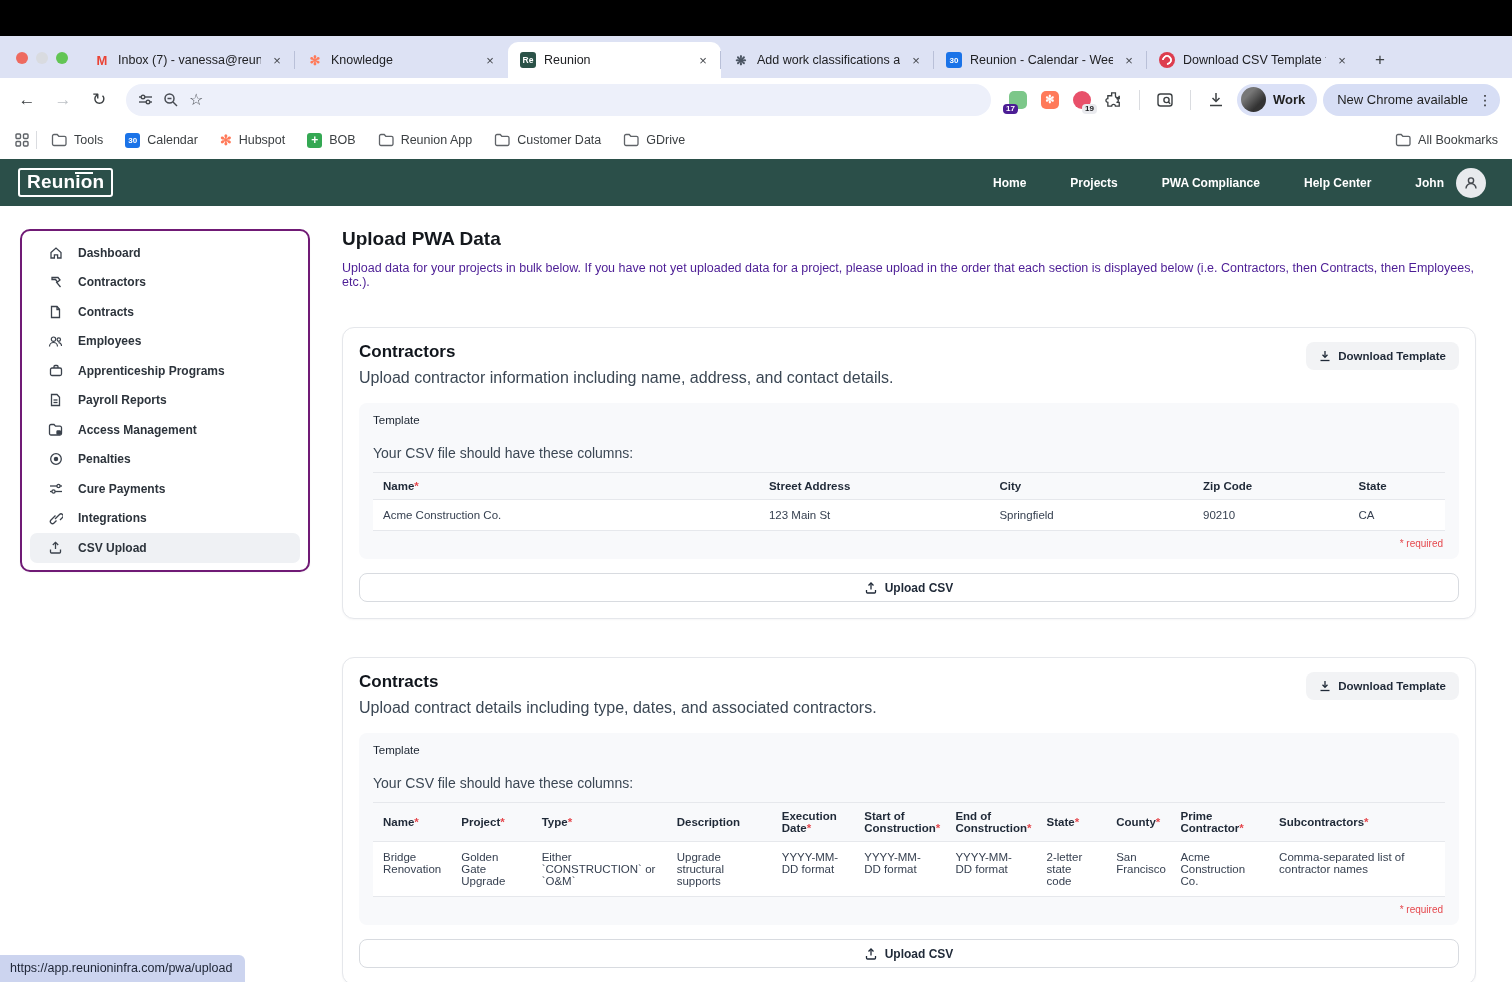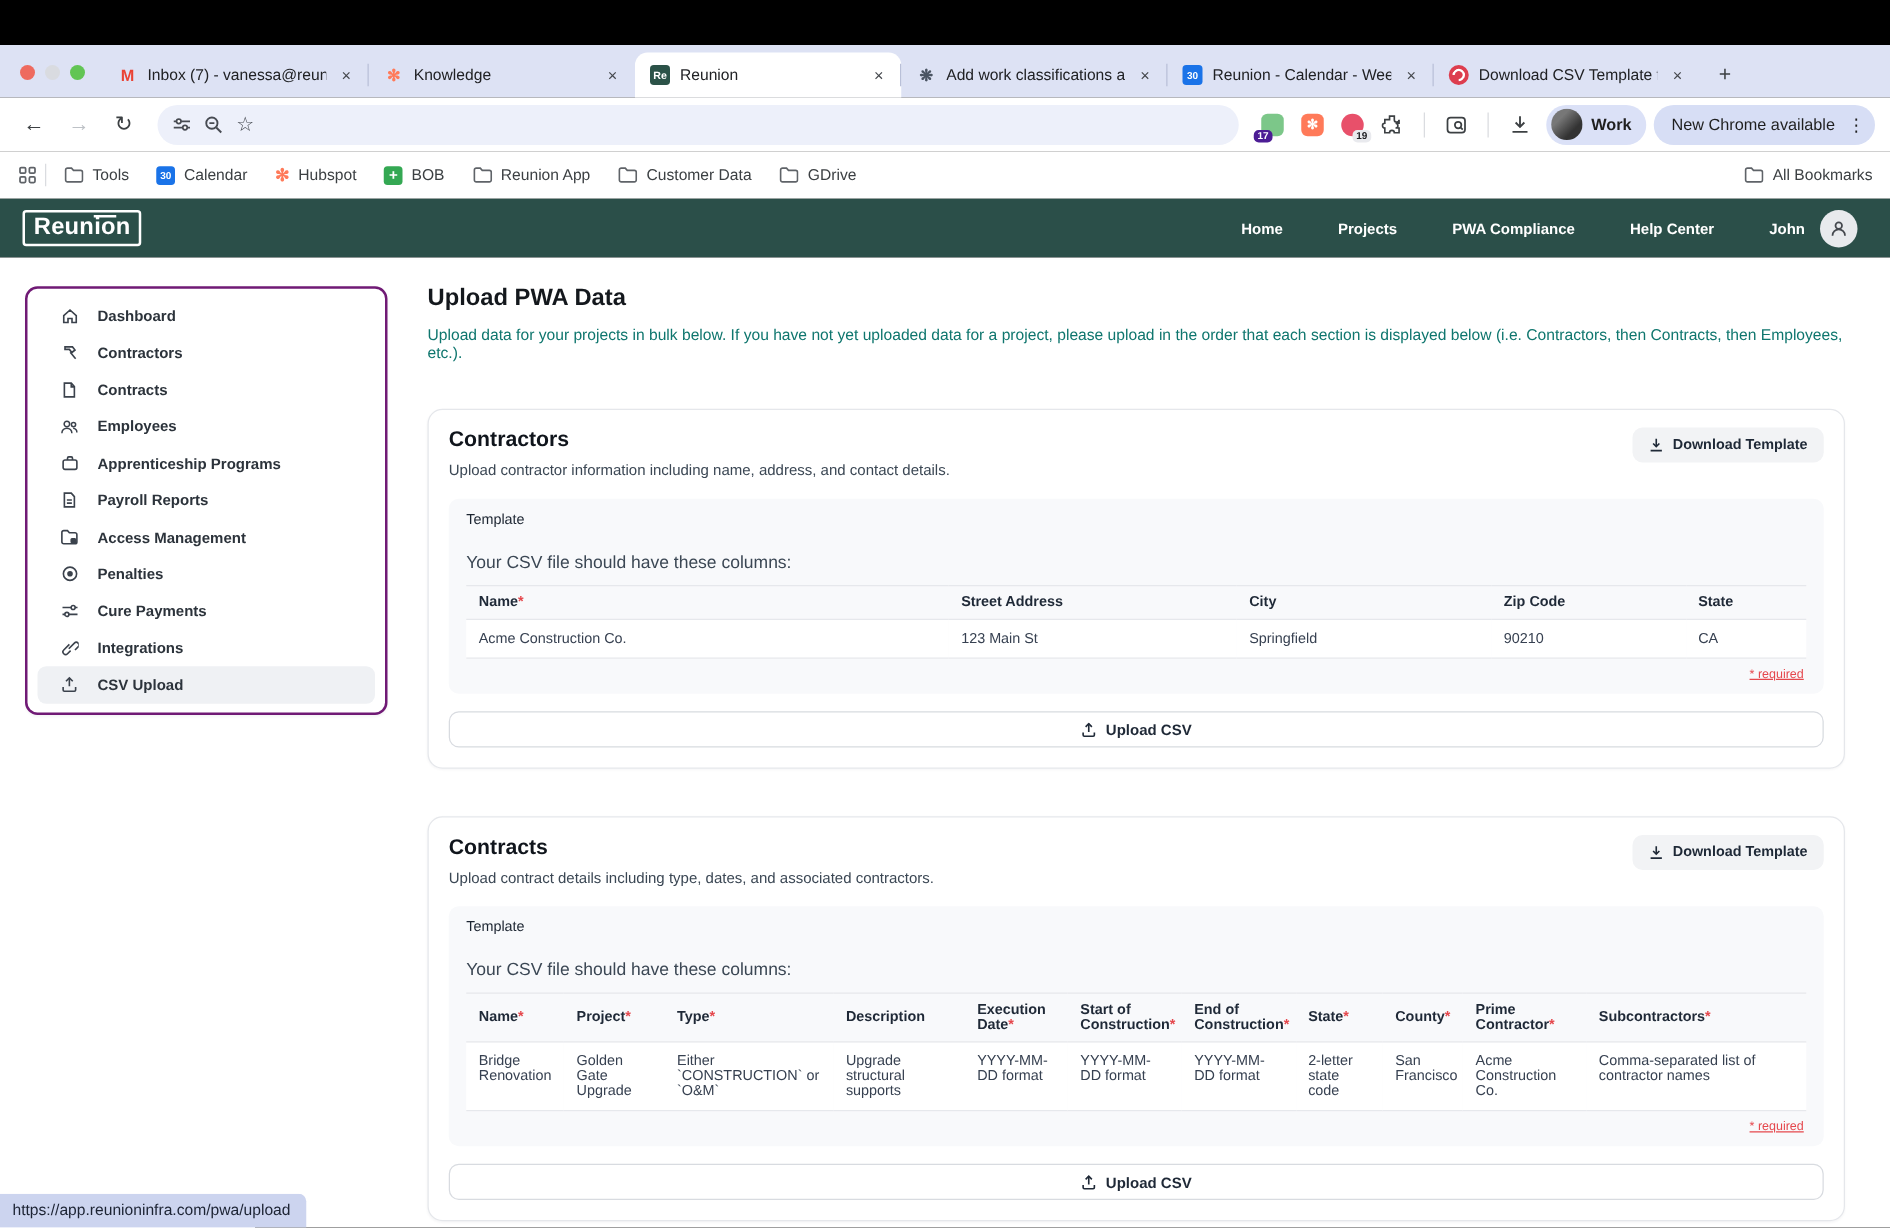--- a/index.html
+++ b/index.html
@@ -74,38 +74,38 @@
 
   
   .content { position:relative; height:816px; background:#fff; overflow:hidden; }
   .side-card { position:absolute; left:20px; top:23px; width:290px; background:#fff; border:2px solid #701a75; border-radius:10px; padding:7px 8px; box-shadow:0 1px 2px rgba(16,24,40,.04); }
   .side-item { display:flex; align-items:center; gap:15px; height:29.5px; padding:0 10px 0 18px; border-radius:7px; font-size:12px; font-weight:600; color:#2c333b; }
   .side-item .s-ic { width:15px; display:flex; justify-content:center; color:#3b424c; }
   .side-item.active { background:#eff1f4; }
 
   .main { position:absolute; left:330px; right:36px; top:0;padding-left:12px; }
   .page-title { margin-top:22px; font-size:19px; font-weight:700; color:#14181d; }
-  .page-desc { margin-top:11px; font-size:12.5px; color:#0f766e; }
+  .page-desc { margin-top:11px; font-size:12.5px; color:#4c1d95; }
 
   .card { margin-top:38px; background:#fff; border:1px solid #e5e7eb; border-radius:12px; padding:14px 16px 16px; box-shadow:0 1px 2px rgba(16,24,40,.04); }
   .card:first-of-type { margin-top:27px; }
   .card-head { display:flex; align-items:flex-start; }
   .card-title { font-size:17px; font-weight:700; color:#10151c; }
-  .card-sub { margin-top:7px; font-size:12px; color:#3b4754; }
+  .card-sub { margin-top:7px; font-size:16px; color:#3b4754; }
   .head-btns { margin-left:auto; display:flex; gap:10px; }
   .btn-gray { display:flex; align-items:center; gap:7px; background:#f2f3f5; border:none; border-radius:8px; padding:8px 13px; font-size:11.5px; font-weight:600; color:#1f2937; font-family:inherit; }
 
   .tmpl-box { margin-top:16px; background:#f8f9fb; border-radius:8px; padding:11px 14px 8px; }
   .tmpl-label { font-size:11.5px; font-weight:400; color:#1b2430; }
   .tmpl-hint { margin-top:19px; font-size:14px; color:#3b4754; }
   table { width:100%; border-collapse:collapse; margin-top:11px; table-layout:fixed; }
   th { text-align:left; font-size:11.5px; font-weight:650; color:#1f2937; padding:7px 10px; border-top:1px solid #e6e8ec; border-bottom:1px solid #e6e8ec; vertical-align:middle; }
   td { background:#fff; font-size:11.5px; color:#374151; padding:9px 10px; border-bottom:1px solid #e6e8ec; vertical-align:top; }
   .req { color:#e5484d; }
-  .req-note { text-align:right; font-size:10px; color:#e5484d; margin:7px 2px 2px;text-decoration:underline; }
+  .req-note { text-align:right; font-size:10px; color:#e5484d; margin:7px 2px 2px; }
   .upload-btn { margin-top:14px; width:100%; height:29px; background:#fff; border:1px solid #d8dbe0; border-radius:8px; display:flex; align-items:center; justify-content:center; gap:8px; font-size:12px; font-weight:600; color:#1f2937; font-family:inherit; }
 
   .t-contractors th:nth-child(1){width:36%} .t-contractors th:nth-child(2){width:21.5%}
   .t-contractors th:nth-child(3){width:19%} .t-contractors th:nth-child(4){width:14.5%}
   .t-contractors th:nth-child(5){width:9%}
   .t-contracts th:nth-child(1){width:7.3%} .t-contracts th:nth-child(2){width:7.5%}
   .t-contracts th:nth-child(3){width:12.6%} .t-contracts th:nth-child(4){width:9.8%}
   .t-contracts th:nth-child(5){width:7.7%} .t-contracts th:nth-child(6){width:8.5%}
   .t-contracts th:nth-child(7){width:8.5%} .t-contracts th:nth-child(8){width:6.5%}
   .t-contracts th:nth-child(9){width:6%} .t-contracts th:nth-child(10){width:9.2%}

